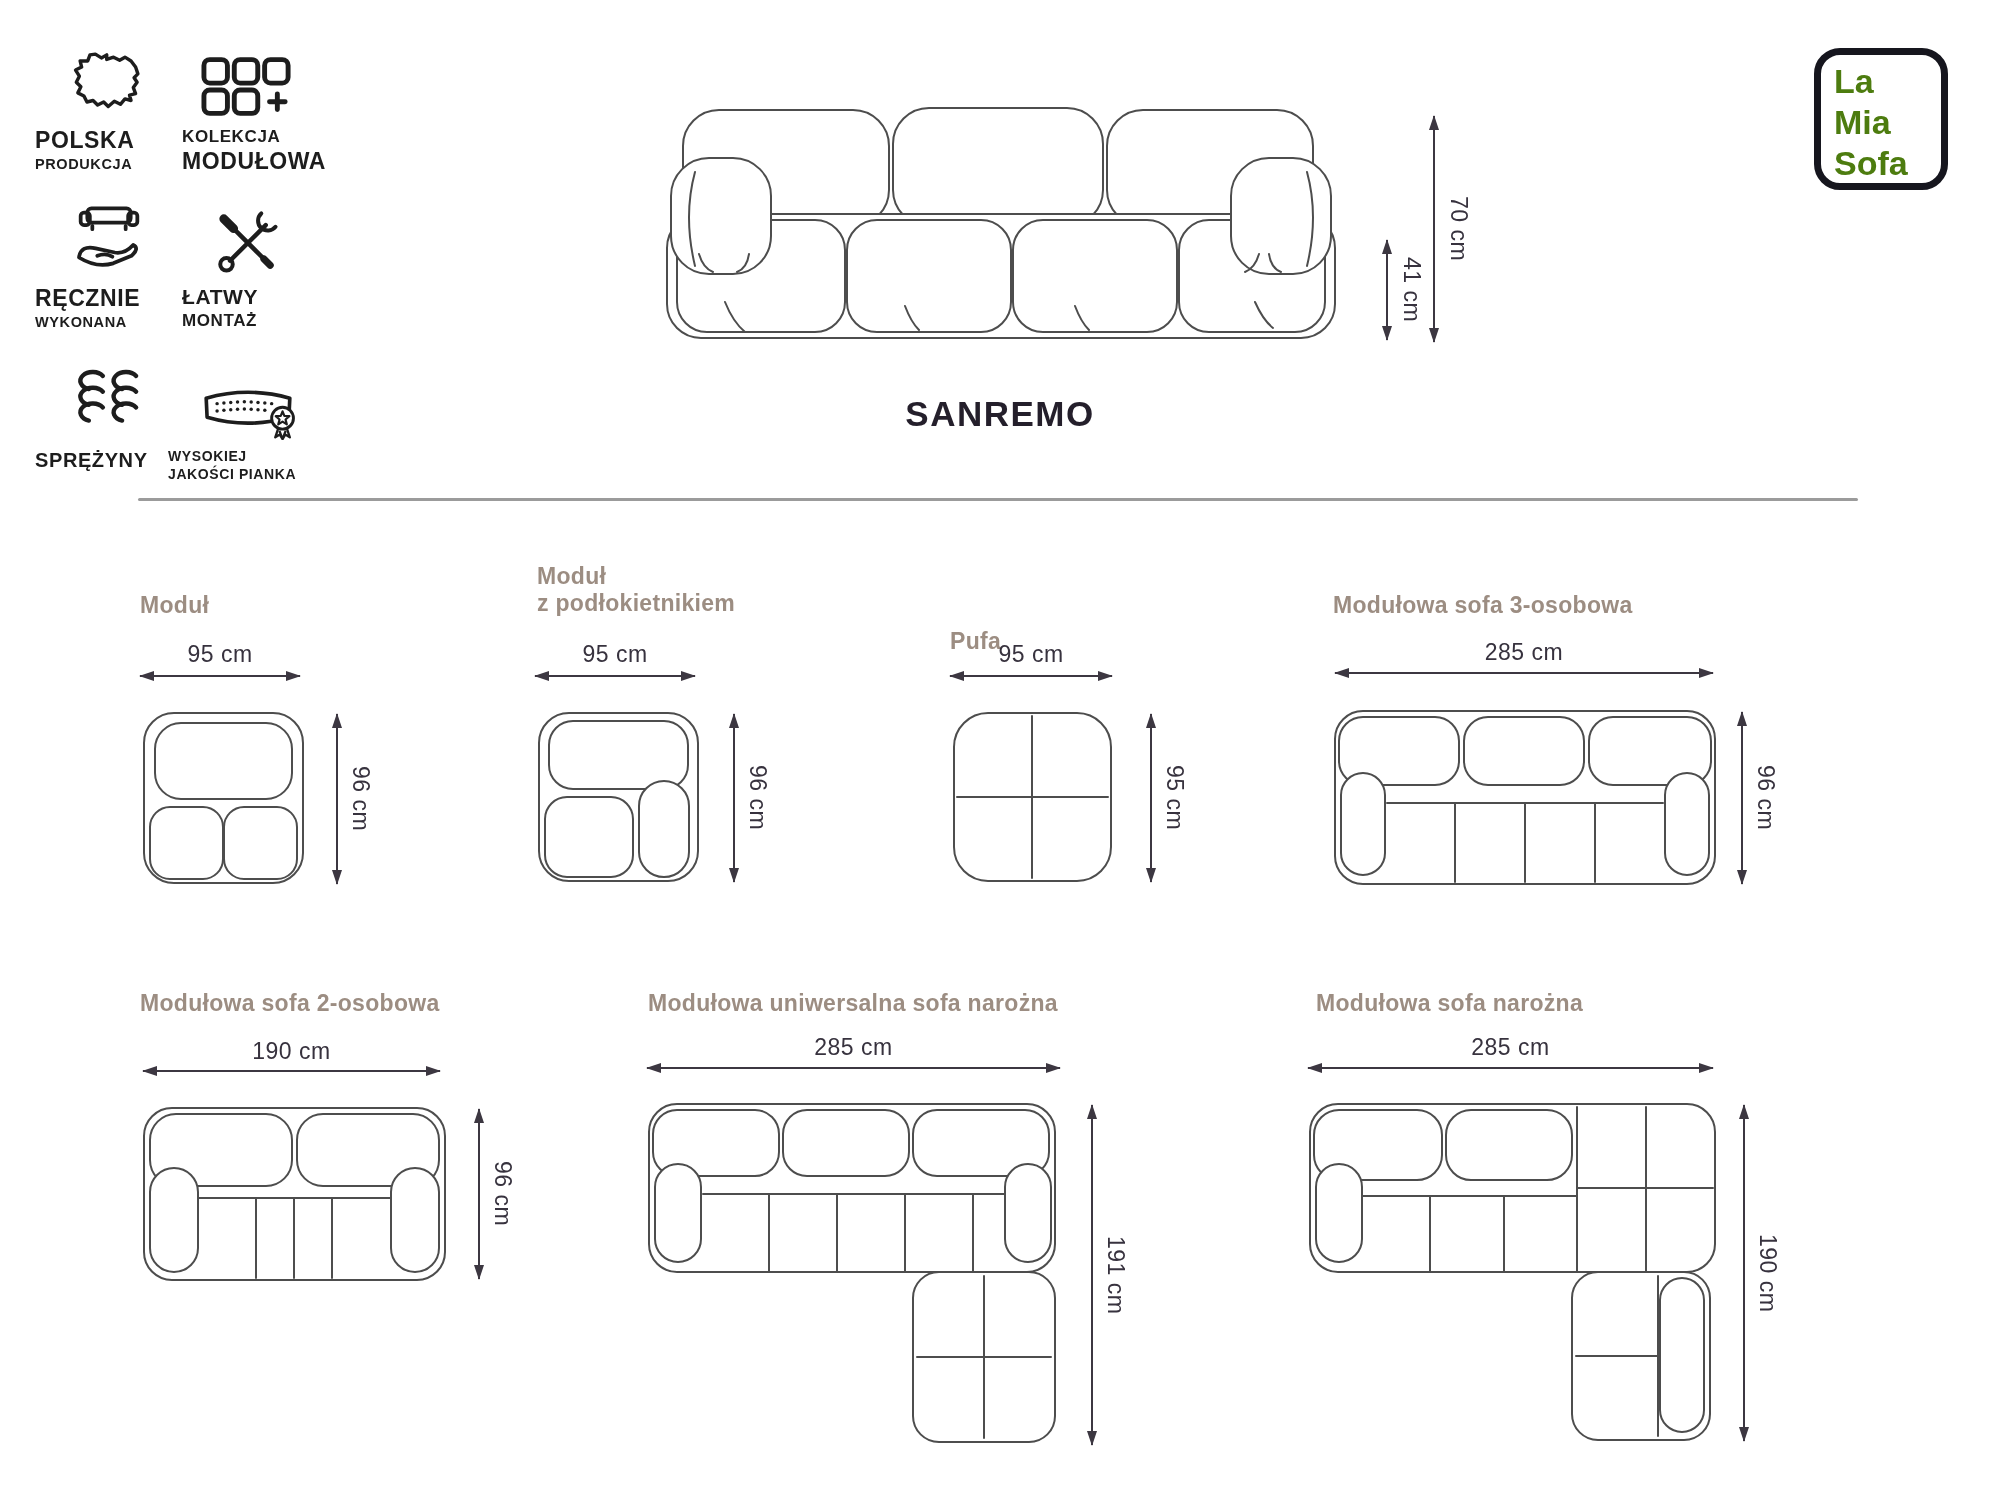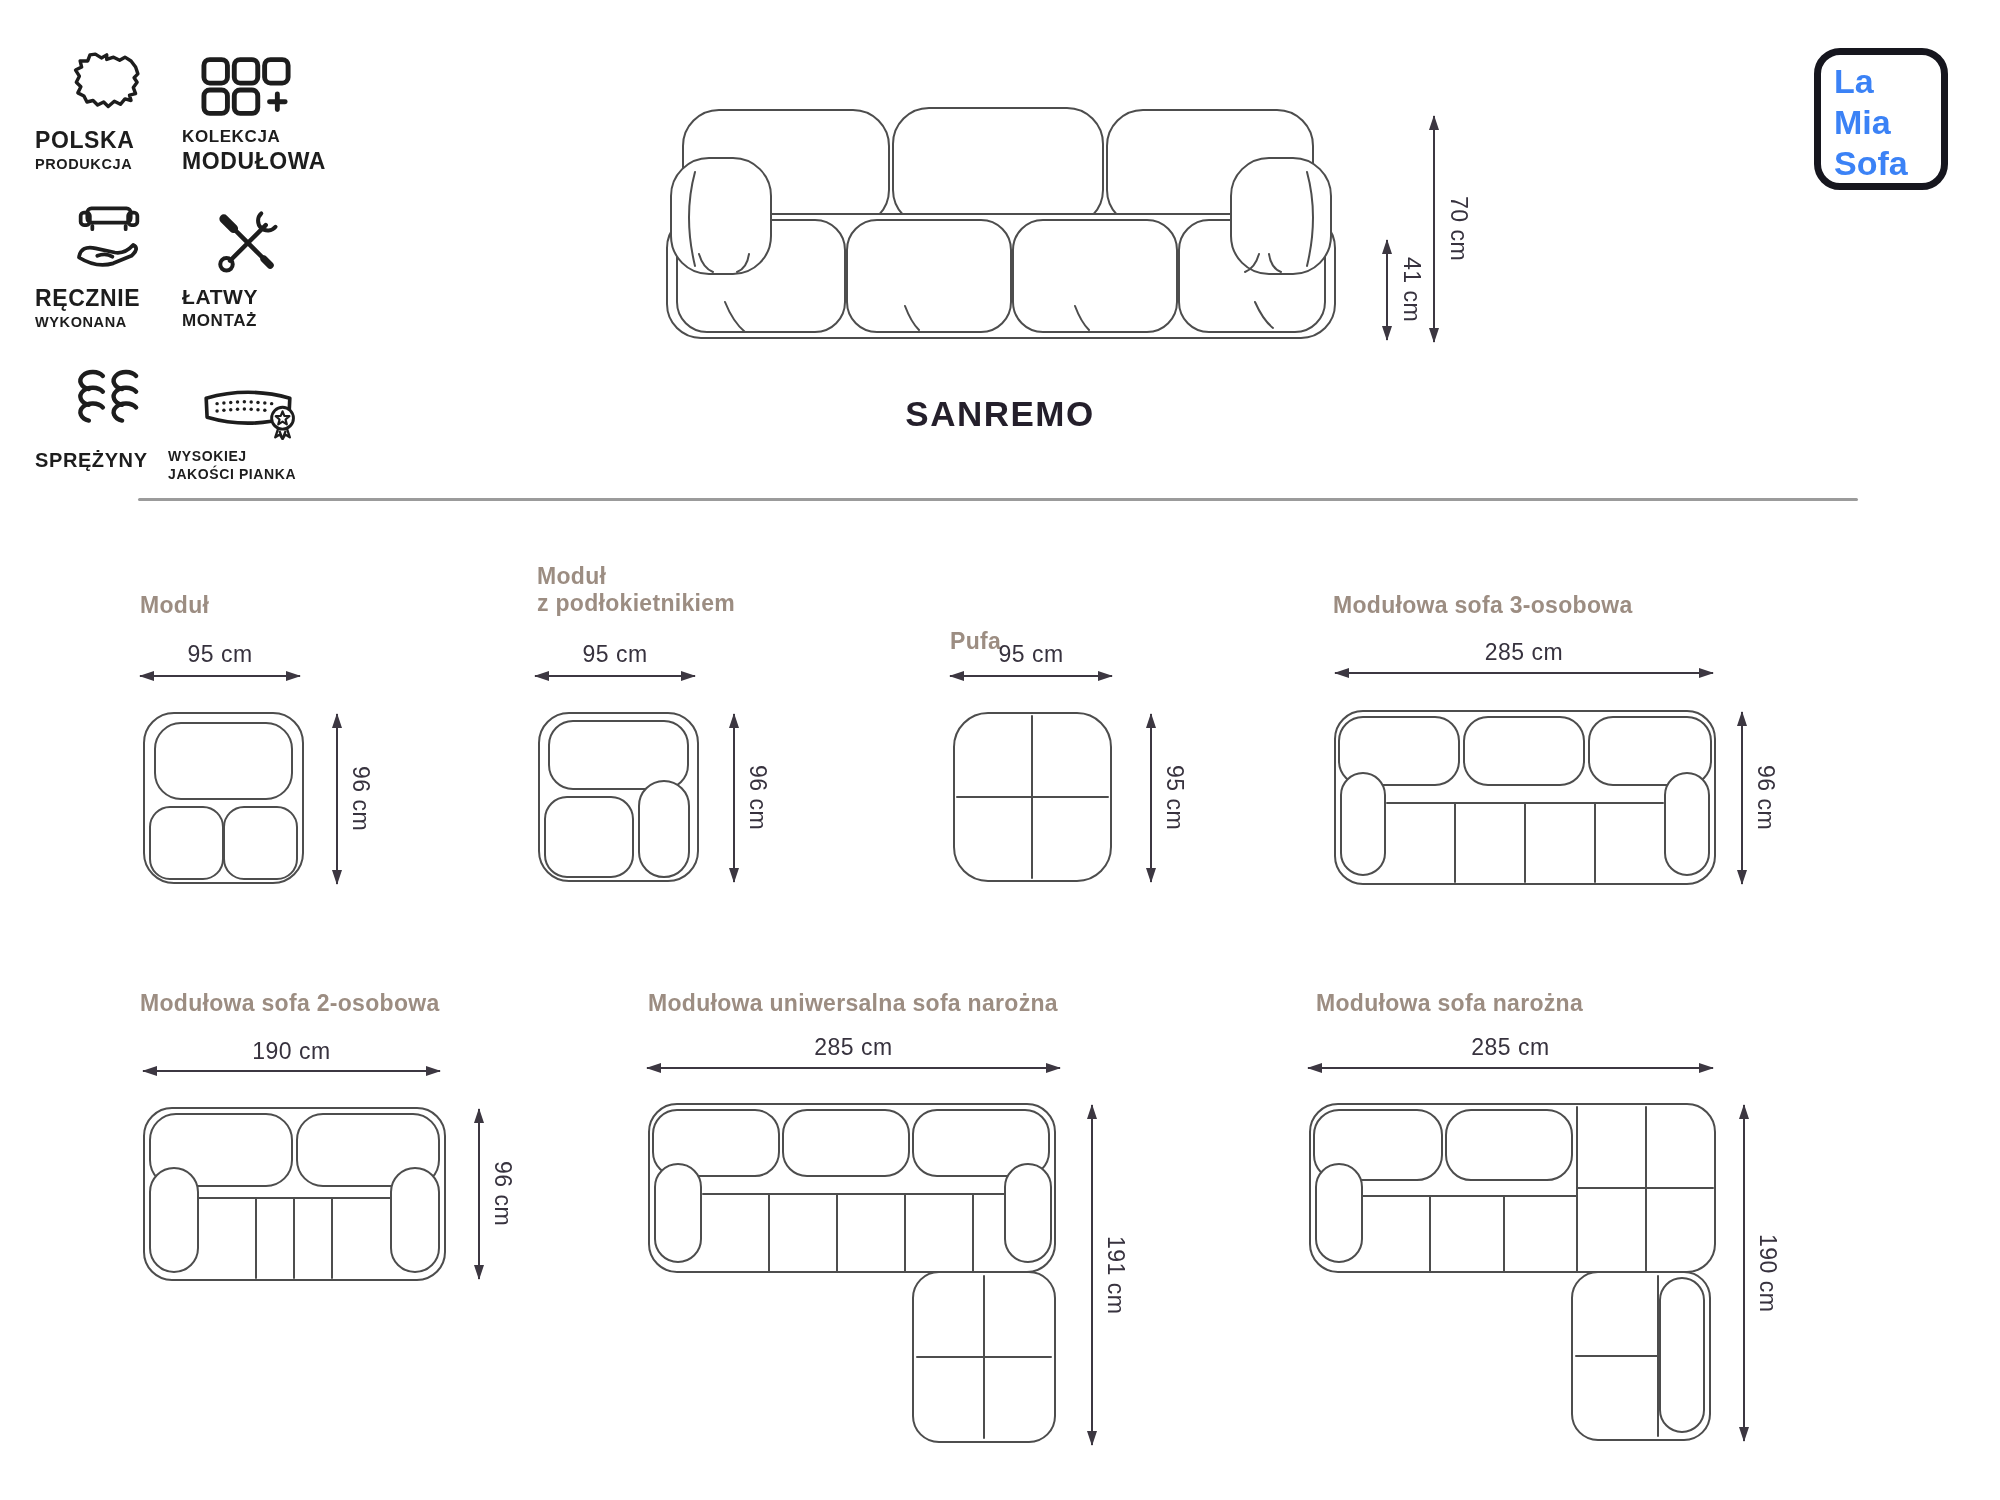--- a/index.html
+++ b/index.html
@@ -14,21 +14,21 @@
   .f1 .ls,.f3 .ls{font-size:14.5px;font-weight:600;}
   .f2 .lp{font-size:17px;font-weight:700;}
   .f2 .ls{font-size:23px;font-weight:800;}
   .f4 .lp{font-size:21px;font-weight:800;}
   .f4 .ls{font-size:17px;font-weight:700;}
   .f5 .lp{font-size:20px;font-weight:700;}
   .f6 .lp,.f6 .ls{font-size:14px;font-weight:700;}
   
   .logo{position:absolute;left:1814px;top:48px;width:134px;height:142px;box-sizing:border-box;
         border:7px solid #16161e;border-radius:26px;padding:6px 0 0 13px;background:#fff;}
-  .logo span{display:block;font-size:34px;font-weight:800;line-height:41px;color:#3b82f6;}
+  .logo span{display:block;font-size:34px;font-weight:800;line-height:41px;color:#4d7c0f;}
   
   .sanremo{position:absolute;left:800px;top:394px;width:400px;text-align:center;
            font-size:35px;font-weight:700;letter-spacing:1.5px;color:#241f2b;}
   
   .divider{position:absolute;left:138px;top:498px;width:1720px;height:3px;background:#9b9b9b;border-radius:2px;}
   
   .dtitle{position:absolute;font-size:23px;font-weight:600;color:#9c8d82;line-height:27px;letter-spacing:0.3px;}
   .dtitle span{display:block;}
   .wlabel{position:absolute;text-align:center;font-size:23px;font-weight:500;color:#37323e;letter-spacing:0.5px;}
   .vlabel{position:absolute;writing-mode:vertical-rl;text-align:center;font-size:23px;font-weight:500;

